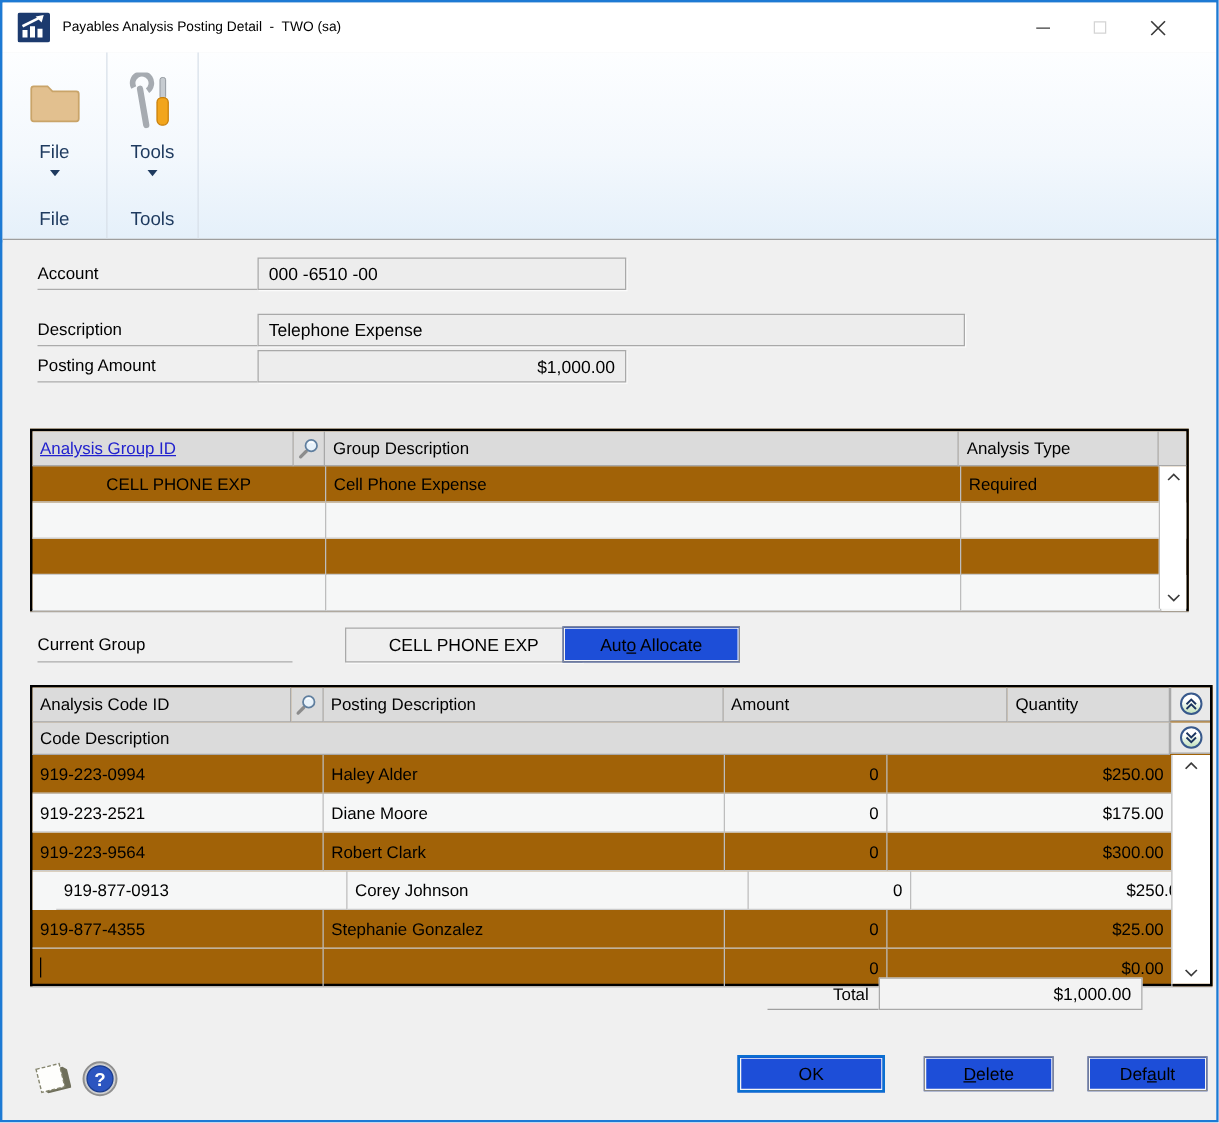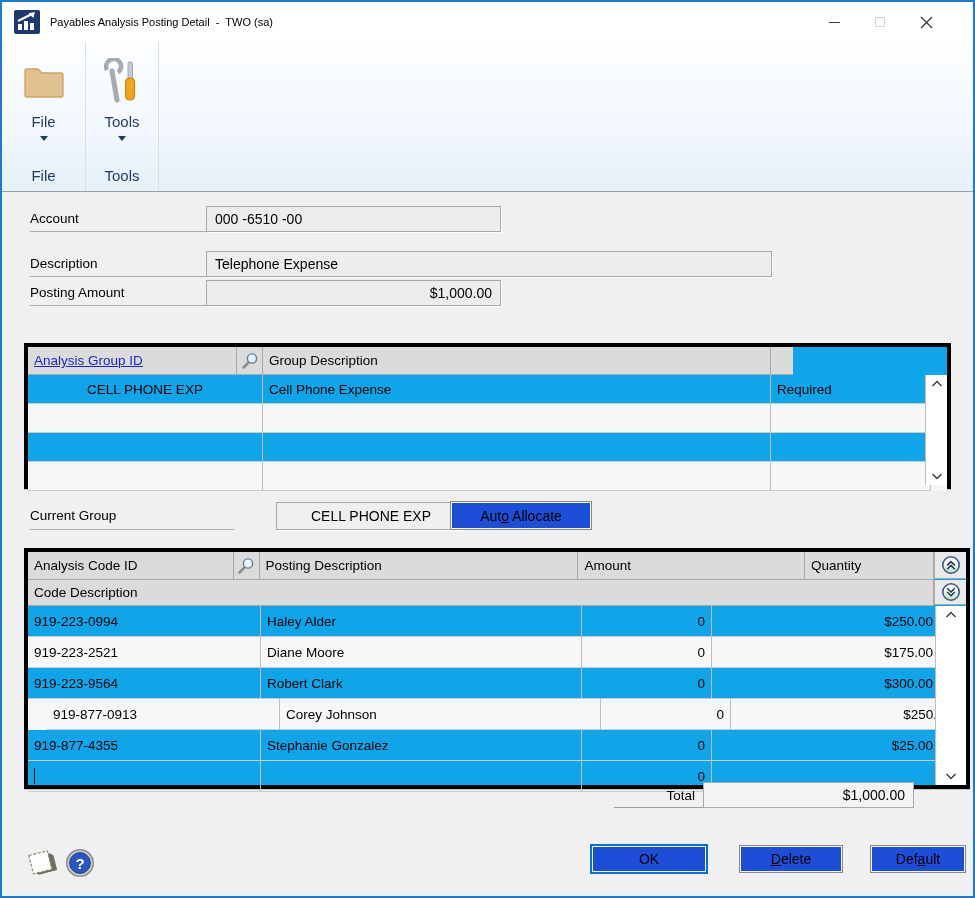--- a/index.html
+++ b/index.html
@@ -29,21 +29,21 @@
   .ribbon-label{color:#1E3A5F;font-size:15px;line-height:17px;margin-top:3px;}
   .caret-down{width:0;height:0;border-left:4px solid transparent;border-right:4px solid transparent;border-top:5px solid #1E3A5F;margin-top:6px;}
   .ribbon-group{position:absolute;bottom:7px;color:#1E3A5F;font-size:15px;}
   
   .content{position:absolute;top:192px;left:0;right:0;bottom:0;background:#F0F0F0;}
   .frow{position:absolute;left:28px;display:flex;height:26px;}
   .flabel{width:176px;font-size:13.5px;display:flex;align-items:center;border-bottom:1px solid #ABABAB;}
   .fbox{background:#EDEDED;border:1px solid #A9A9A9;box-shadow:1px 1px 0 #fbfbfb;font-size:14px;display:flex;align-items:center;padding:0 8px;}
   .fbox.right{justify-content:flex-end;}
   
-  .grid{position:absolute;background:#0ea5e9;border:4px solid #000000;box-shadow:0 1px 0 #c4c4c4;}
+  .grid{position:absolute;background:#a16207;border:2px solid #000000;box-shadow:0 1px 0 #c4c4c4;}
   .g-row{display:flex;}
   .g-cell{display:flex;align-items:center;font-size:13.5px;padding:0 6px;
     border-right:1px solid #BDBDBD;border-bottom:1px solid #CBCBCB;overflow:hidden;white-space:nowrap;}
   .g-head .g-cell{background:#DBDBDB;border-right:1px solid #A8A8A8;border-bottom:1px solid #A8A8A8;}
   .g-cell.center{justify-content:center;}
   .g-cell.right{justify-content:flex-end;}
   .g-cell.nopad{padding:0;}
   .g-cell.last{border-right:none;}
   .row-alt{background:#F6F7F7;}
   .link{color:#2121CE;text-decoration:underline;cursor:pointer;}
@@ -146,20 +146,21 @@
           <span class="link">Analysis Group ID</span>
         </div>
         <div class="g-cell center nopad" style="width:26px;">
           <svg width="18" height="18" viewBox="0 0 18 18">
             <line x1="7" y1="11" x2="2.5" y2="15.5" stroke="#8C8C8C" stroke-width="2.6" stroke-linecap="round"></line>
             <circle cx="11" cy="6.5" r="4.6" fill="#E8F2FA" stroke="#5F7E9E" stroke-width="1.4"></circle>
             <path d="M8.8 4.6 a3 3 0 0 1 4.2 0" stroke="#fff" stroke-width="1.2" fill="none"></path>
           </svg>
         </div>
         <div class="g-cell" style="width:508px;">Group Description</div>
+        <div class="g-cell" style="width:160px;">Analysis Type</div>
         <div class="g-cell last" style="width:22px;"></div>
       </div>
       <div class="g-row" style="height:29px;">
         <div class="g-cell center" style="width:235px;">CELL PHONE EXP</div>
         <div class="g-cell" style="width:508px;">Cell Phone Expense</div>
         <div class="g-cell" style="width:160px;">Required</div>
       </div>
       <div class="g-row row-alt" style="height:29px;">
         <div class="g-cell" style="width:235px;"></div>
         <div class="g-cell" style="width:508px;"></div>
@@ -269,20 +270,21 @@
         <div class="g-cell right" style="width:130px;">0</div>
         <div class="g-cell right" style="width:228px;">$25.00</div>
       </div>
       <div class="g-row" style="height:31px;">
         <div class="g-cell caret-cell" style="width:233px;">
             <span class="text-caret"></span>
             <span></span>
           </div>
         <div class="g-cell" style="width:321px;"></div>
         <div class="g-cell right" style="width:130px;">0</div>
+        <div class="g-cell right" style="width:228px;">$0.00</div>
       </div>
 
       <div class="scrollcol" style="top:54px;bottom:0;width:31px;">
         <svg width="12" height="9" viewBox="0 0 12 9">
           <polyline points="1.5,7 6,2.5 10.5,7" stroke="#3C3C3C" stroke-width="1.4" fill="none"></polyline>
         </svg>
         <svg width="12" height="9" viewBox="0 0 12 9">
           <polyline points="1.5,2 6,6.5 10.5,2" stroke="#3C3C3C" stroke-width="1.4" fill="none"></polyline>
         </svg>
       </div>

